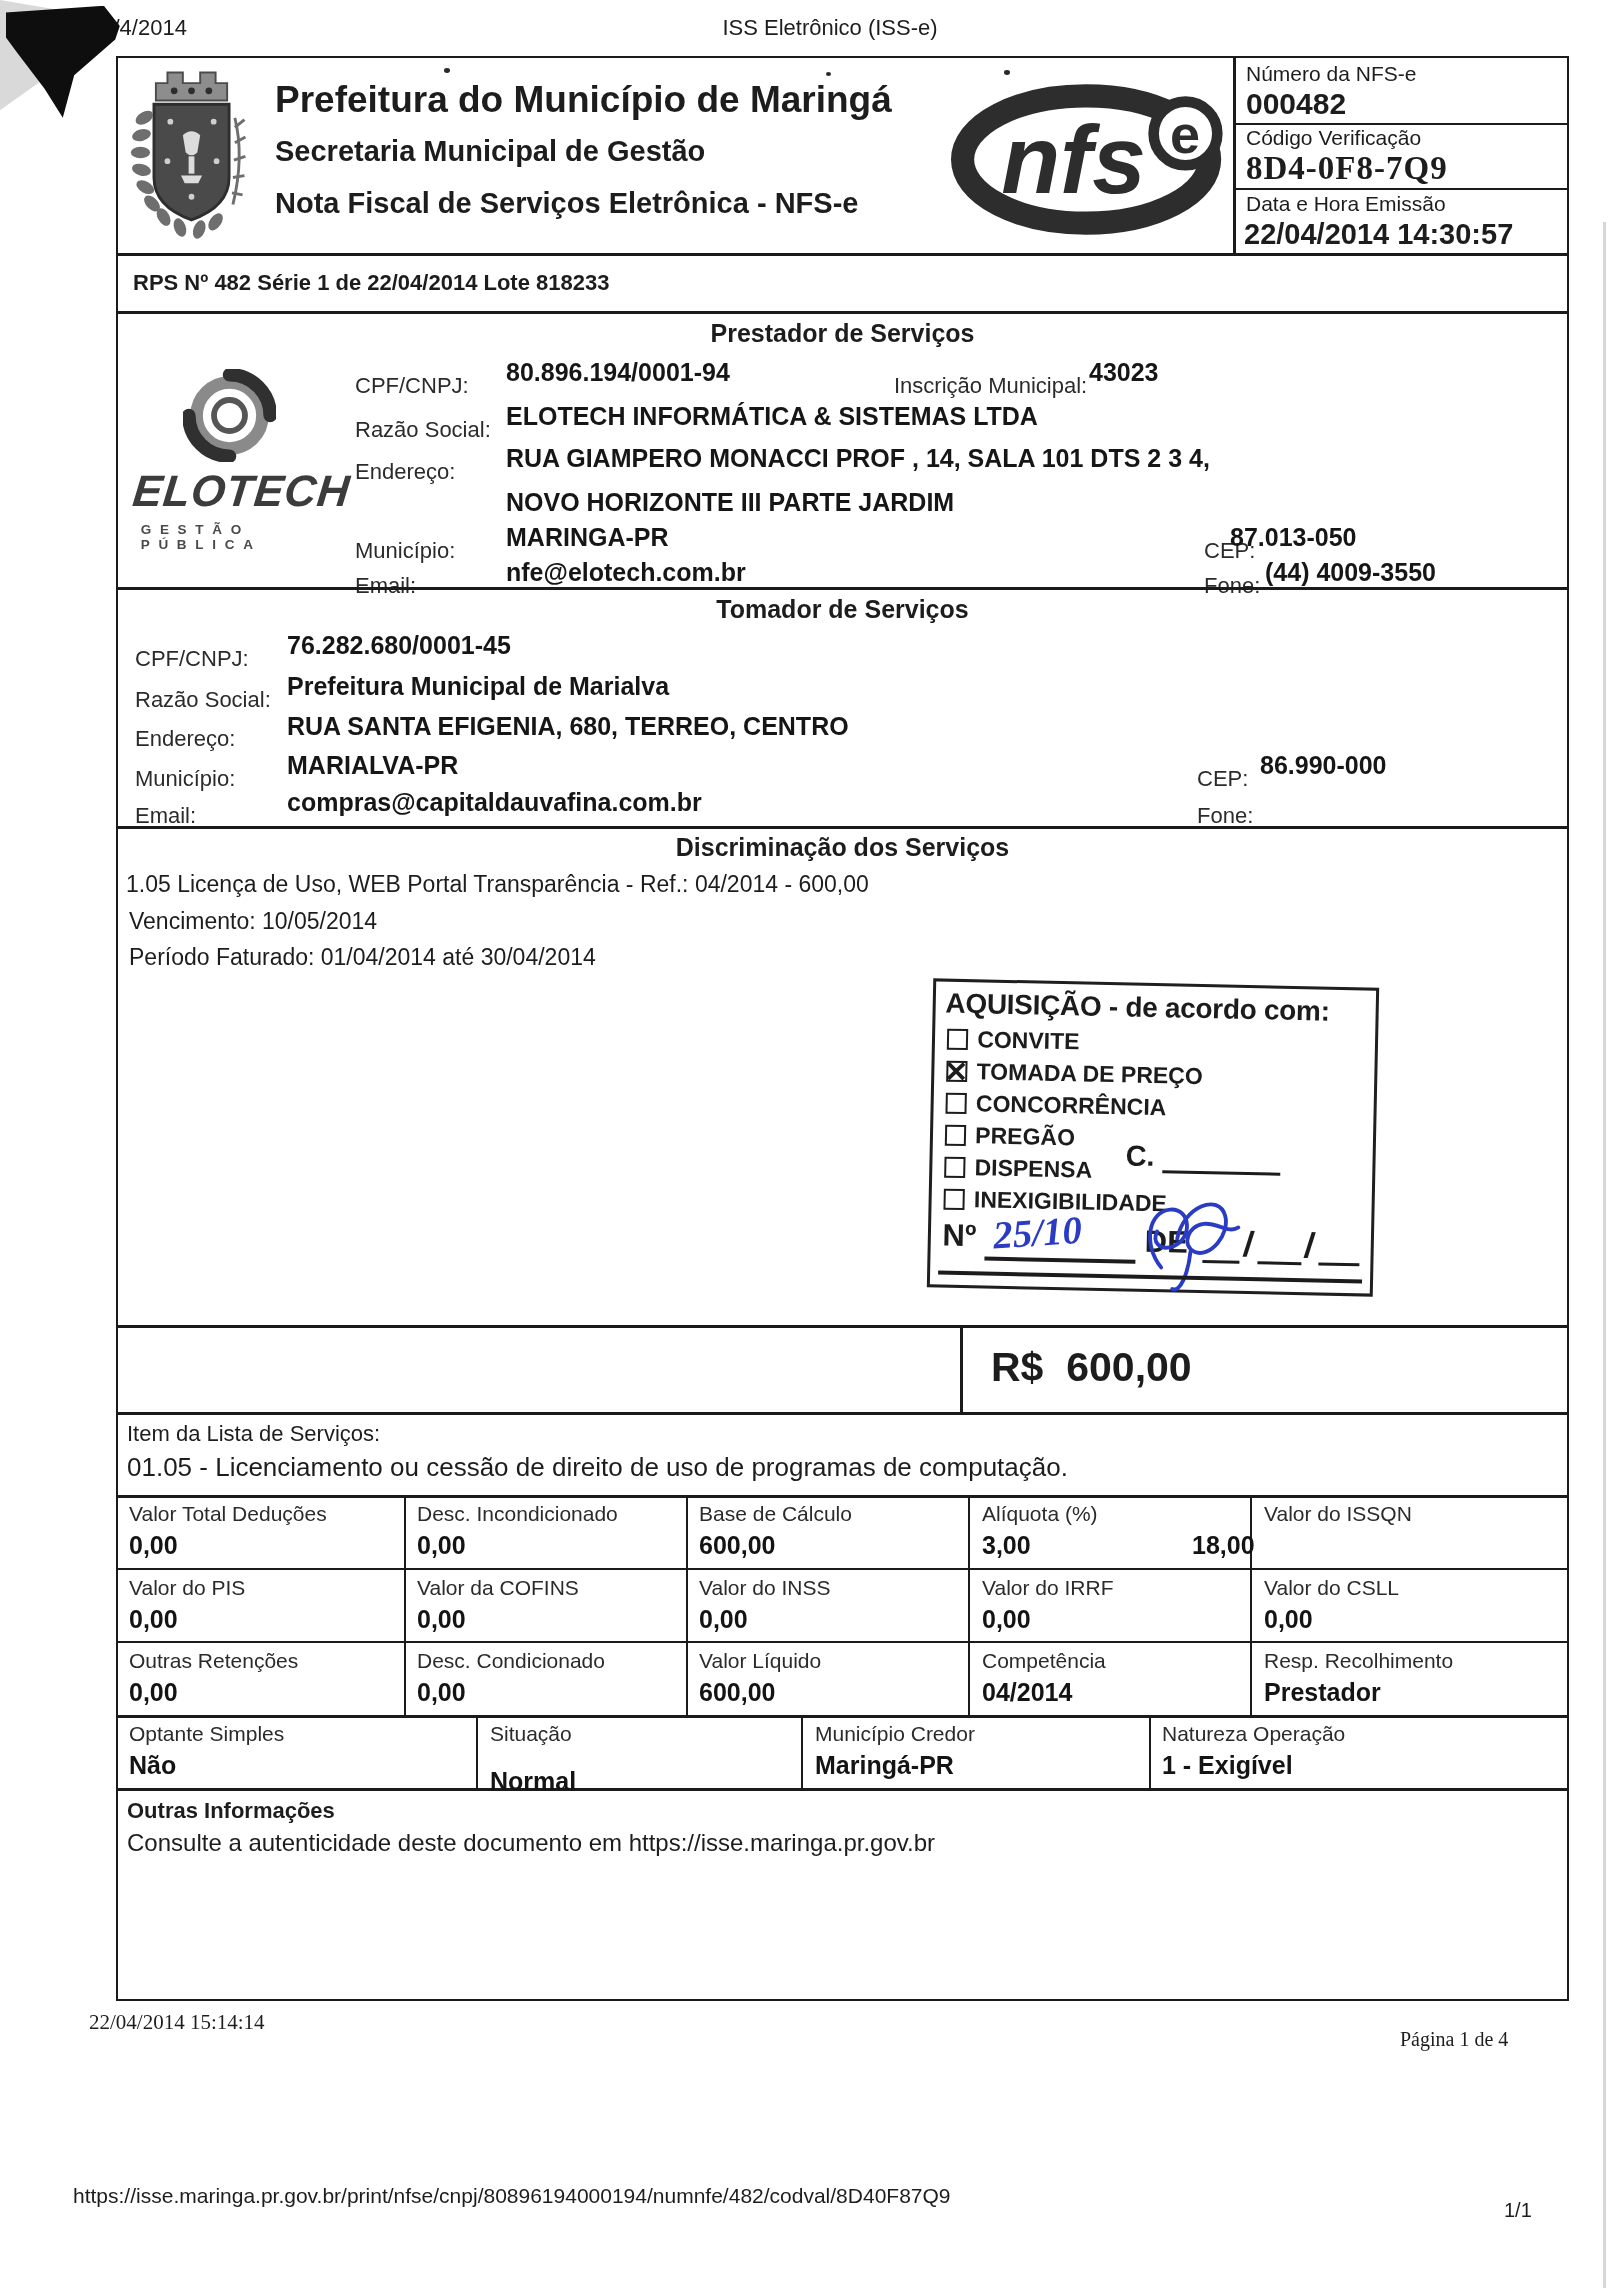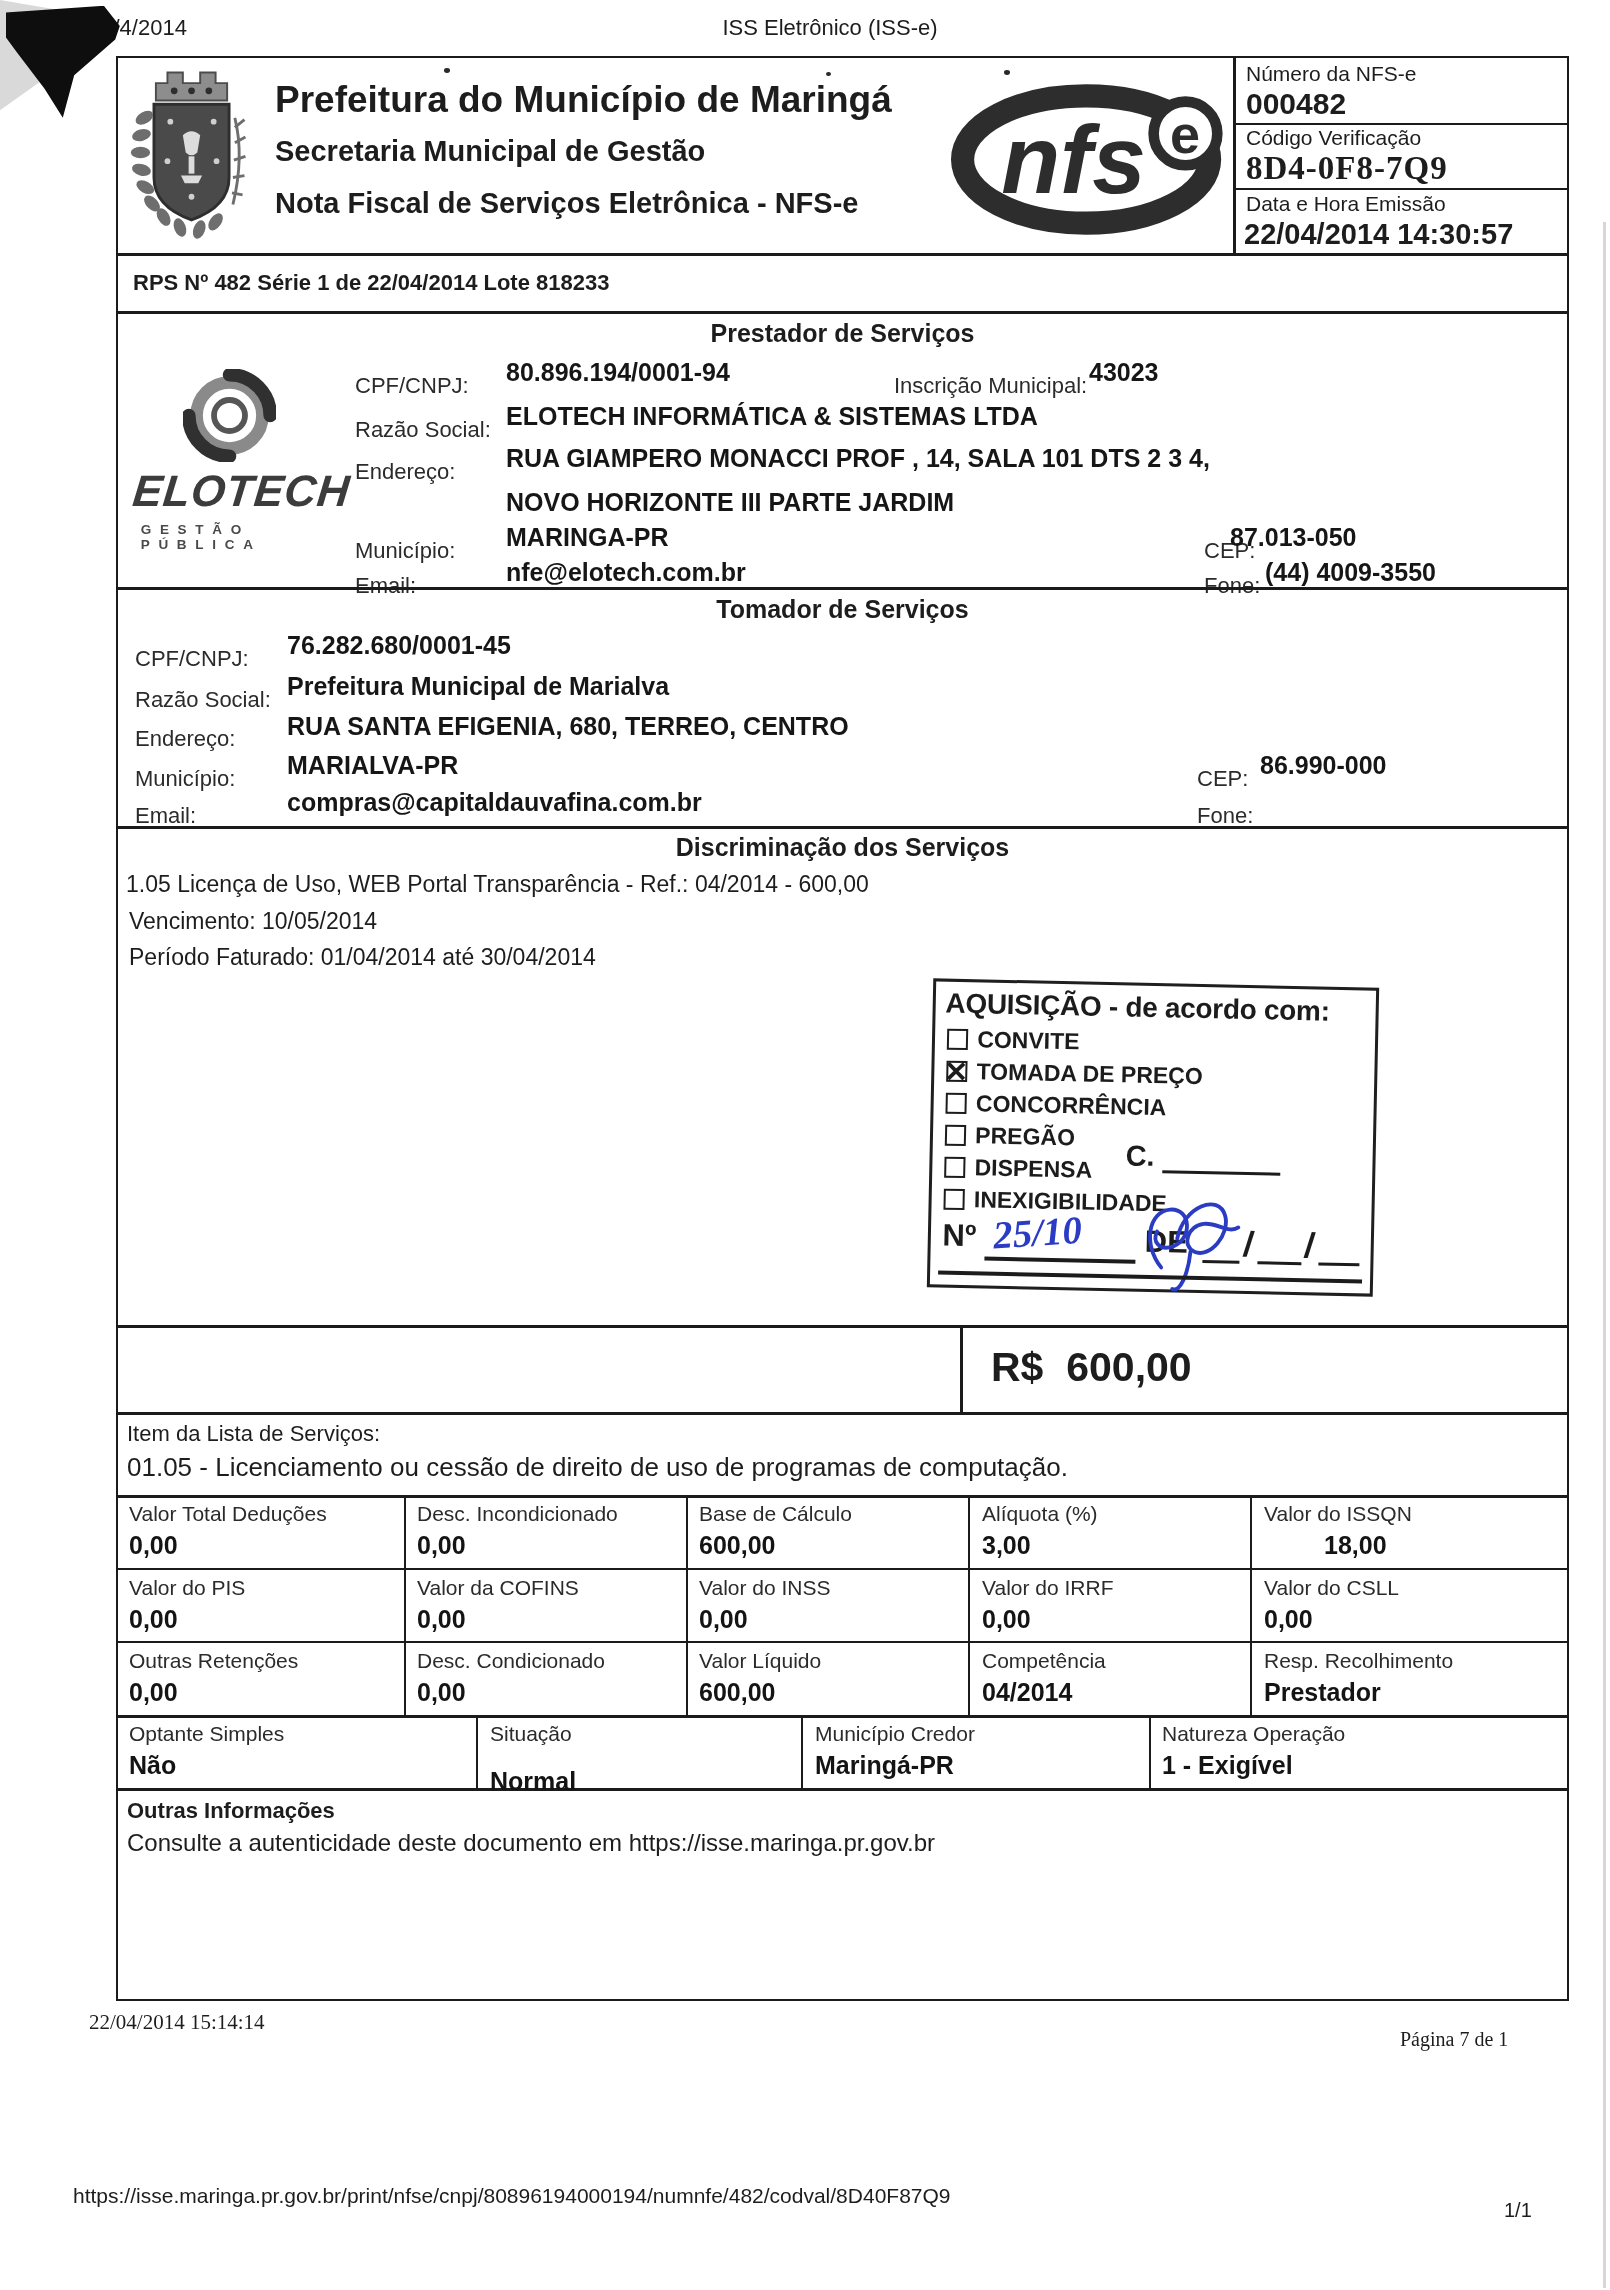--- a/index.html
+++ b/index.html
@@ -280,21 +280,21 @@
 
   <div class="cell-label" style="left:129px;top:1502px;">Valor Total Deduções</div>
   <div class="cell-value" style="left:129px;top:1531px;">0,00</div>
   <div class="cell-label" style="left:417px;top:1502px;">Desc. Incondicionado</div>
   <div class="cell-value" style="left:417px;top:1531px;">0,00</div>
   <div class="cell-label" style="left:699px;top:1502px;">Base de Cálculo</div>
   <div class="cell-value" style="left:699px;top:1531px;">600,00</div>
   <div class="cell-label" style="left:982px;top:1502px;">Alíquota (%)</div>
   <div class="cell-value" style="left:982px;top:1531px;">3,00</div>
   <div class="cell-label" style="left:1264px;top:1502px;">Valor do ISSQN</div>
-  <div class="cell-value" style="left:1324px;top:1531px;">18,00</div>
+  <div class="cell-value" style="left:1192px;top:1531px;">18,00</div>
 
   <div class="cell-label" style="left:129px;top:1576px;">Valor do PIS</div>
   <div class="cell-value" style="left:129px;top:1605px;">0,00</div>
   <div class="cell-label" style="left:417px;top:1576px;">Valor da COFINS</div>
   <div class="cell-value" style="left:417px;top:1605px;">0,00</div>
   <div class="cell-label" style="left:699px;top:1576px;">Valor do INSS</div>
   <div class="cell-value" style="left:699px;top:1605px;">0,00</div>
   <div class="cell-label" style="left:982px;top:1576px;">Valor do IRRF</div>
   <div class="cell-value" style="left:982px;top:1605px;">0,00</div>
   <div class="cell-label" style="left:1264px;top:1576px;">Valor do CSLL</div>
@@ -321,18 +321,18 @@
   <div class="cell-value" style="left:490px;top:1751px;margin-top:16px;">Normal</div>
   <div class="cell-label" style="left:815px;top:1722px;">Município Credor</div>
   <div class="cell-value" style="left:815px;top:1751px;">Maringá-PR</div>
   <div class="cell-label" style="left:1162px;top:1722px;">Natureza Operação</div>
   <div class="cell-value" style="left:1162px;top:1751px;">1 - Exigível</div>
 
   <div class="abs" style="left:127px;top:1798px;font-size:22px;font-weight:bold;">Outras Informações</div>
   <div class="abs" style="left:127px;top:1829px;font-size:24px;">Consulte a autenticidade deste documento em https://isse.maringa.pr.gov.br</div>
 
   <div class="abs serif" style="left:89px;top:2010px;font-size:21px;">22/04/2014 15:14:14</div>
-  <div class="abs serif" style="left:1400px;top:2028px;font-size:20px;">Página 7 de 1</div>
+  <div class="abs serif" style="left:1400px;top:2028px;font-size:20px;">Página 1 de 4</div>
   <div class="abs" style="left:73px;top:2184px;font-size:21px;">https://isse.maringa.pr.gov.br/print/nfse/cnpj/80896194000194/numnfe/482/codval/8D40F87Q9</div>
   <div class="abs" style="left:1504px;top:2199px;font-size:20px;">1/1</div>
 
 </div>
 
 
 </body></html>

